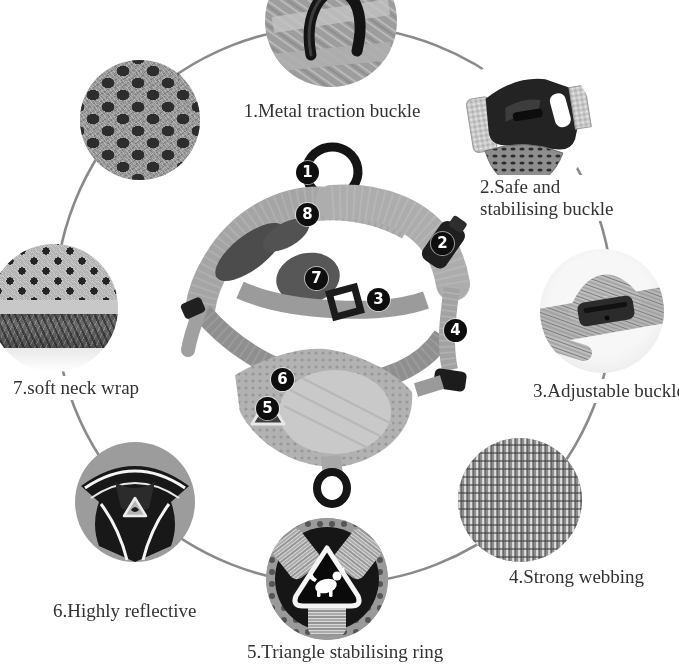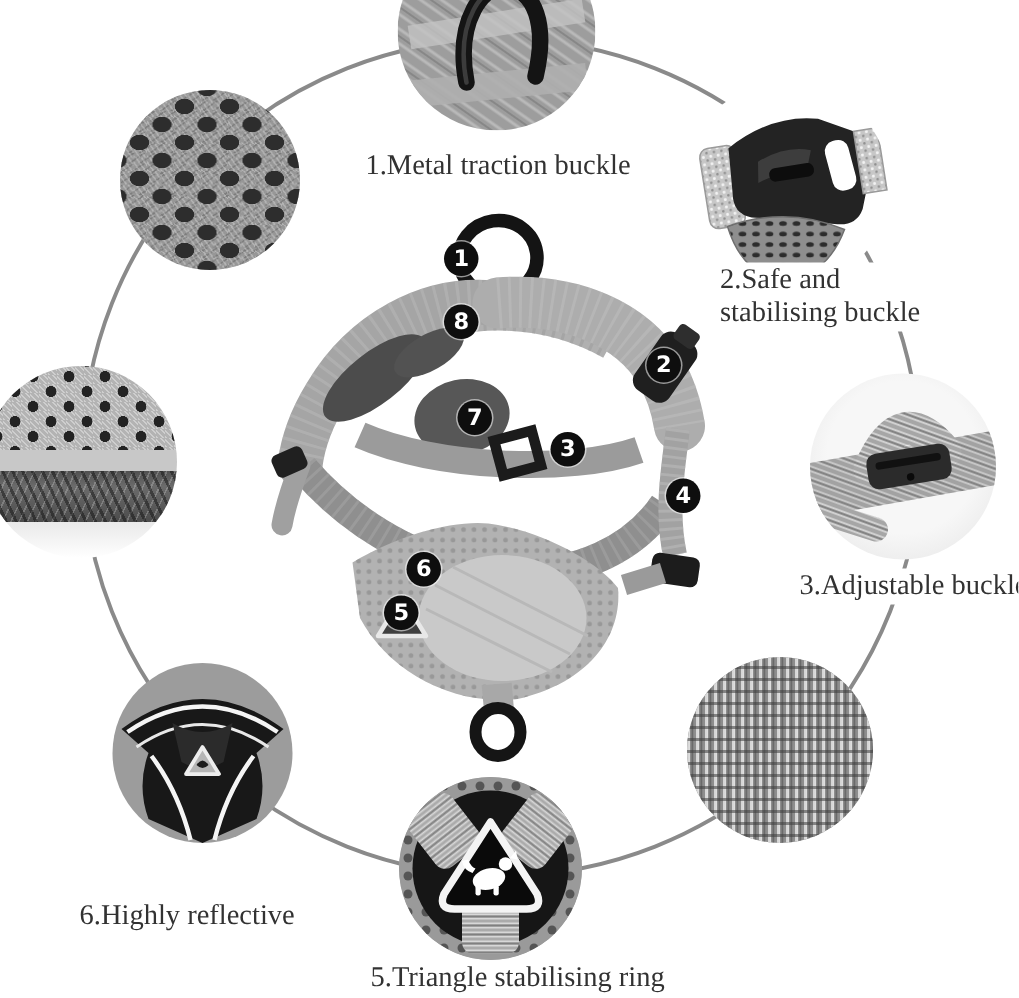--- a/index.html
+++ b/index.html
@@ -266,20 +266,26 @@
   <div class="flabel" id="label-1" style="left:240px;top:99px;text-align:center;">
     <span>1.Metal traction buckle</span>
   </div>
   <div class="flabel" id="label-2" style="left:447px;top:175px;margin-left:30px;">
     <span>2.Safe and</span>
     <span>stabilising buckle</span>
   </div>
   <div class="flabel" id="label-3" style="left:530px;top:379px;">
     <span>3.Adjustable buckle</span>
   </div>
+  <div class="flabel" id="label-4" style="left:506px;top:565px;">
+    <span>4.Strong webbing</span>
+  </div>
   <div class="flabel" id="label-5" style="left:244px;top:640px;">
     <span>5.Triangle stabilising ring</span>
   </div>
   <div class="flabel" id="label-6" style="left:50px;top:566px;margin-top:33px;">
     <span>6.Highly reflective</span>
   </div>
+  <div class="flabel" id="label-7" style="left:10px;top:376px;">
+    <span>7.soft neck wrap</span>
+  </div>
 
 </div>
 
 </body></html>

